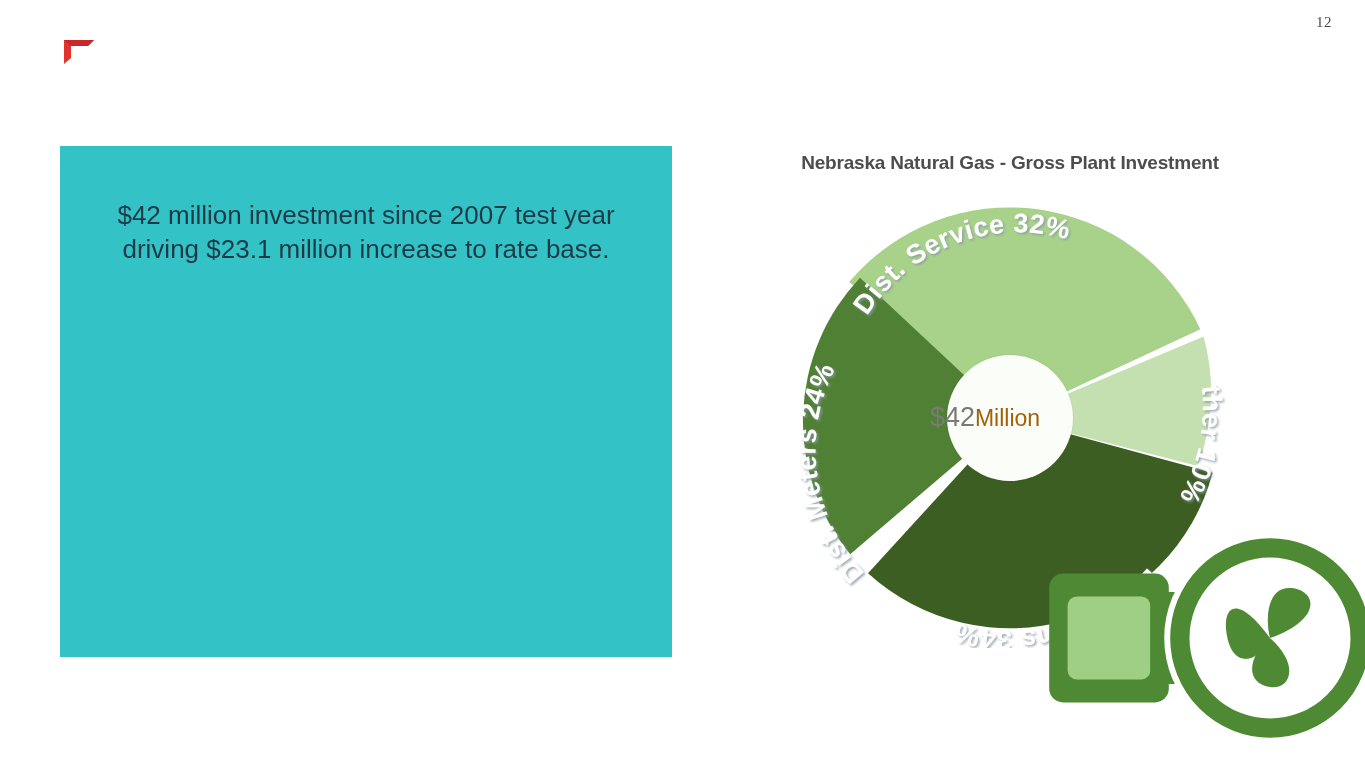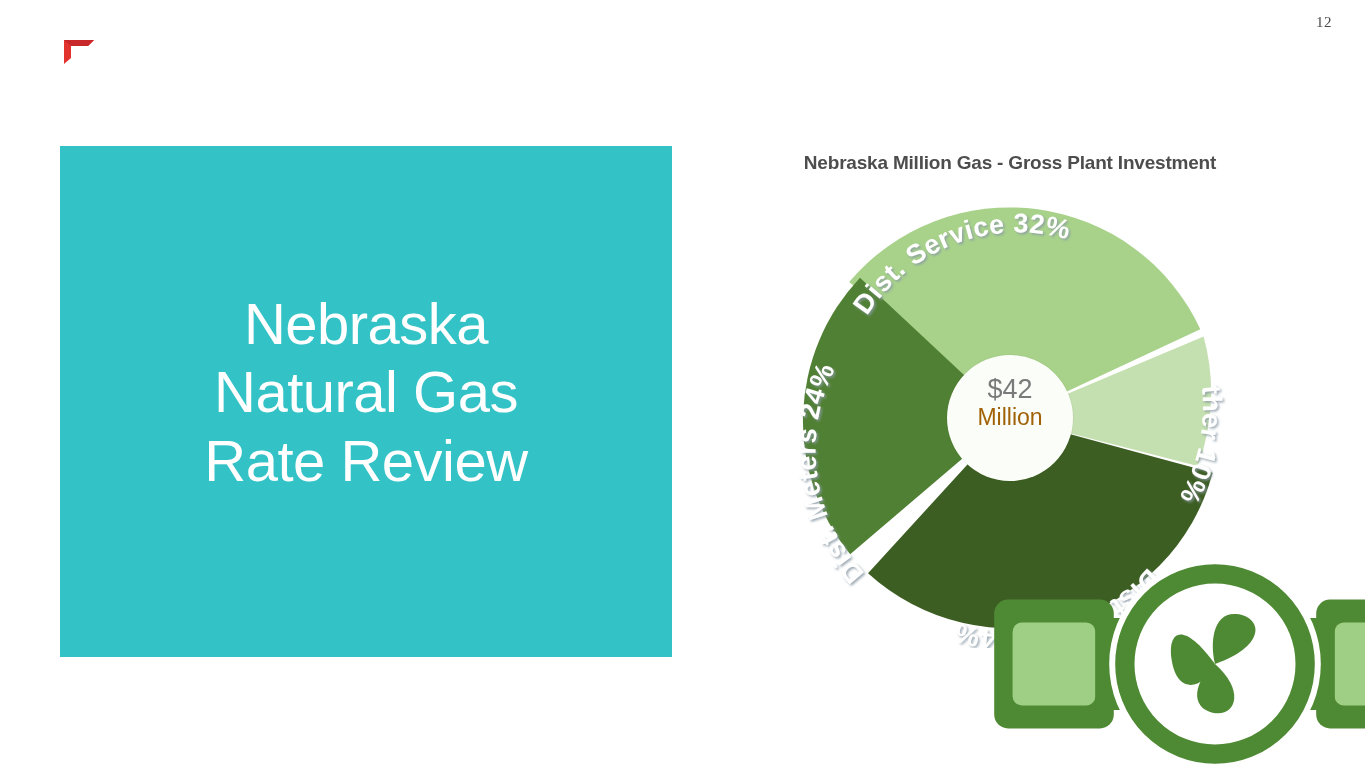--- a/index.html
+++ b/index.html
@@ -116,21 +116,21 @@
   .hub {
     position: absolute;
     left: 50%;
     top: 50%;
     transform: translate(-50%, -50%);
     width: 126px;
     height: 126px;
     border-radius: 50%;
     background: #fbfdf8;
     display: flex;
-    flex-direction: column;
+    flex-direction: row;
     align-items: center;
     justify-content: center;
     box-shadow: 0 0 0 1px rgba(0,0,0,0.03);
   }
   .hub-amount {
     font-size: 27px;
     color: #7a7a7a;
     font-weight: 400;
     line-height: 1;
     margin-top: -2px;
@@ -154,28 +154,27 @@
 <div class="logo">
   <svg viewBox="0 0 34 34" width="34" height="34" aria-hidden="true">
     <polygon points="2,8 2,32 9,26 9,14 26,14 32,8" fill="#e2332e"></polygon>
     <polygon points="2,8 32,8 26,14 9,14" fill="#c9282a"></polygon>
   </svg>
 </div>
 
 <div class="page-number">12</div>
 
 <div class="teal-panel">
-  <div class="panel-title">Nebraska
-Natural Gas
-Rate Review</div>
+  <div class="panel-sub">$42 million investment since 2007 test year
+driving $23.1 million increase to rate base.</div>
 </div>
 
 <div class="chart-area">
 
-  <div class="chart-title">Nebraska Million Gas - Gross Plant Investment</div>
+  <div class="chart-title">Nebraska Natural Gas - Gross Plant Investment</div>
 
   <div class="pie-wrap">
     <svg viewBox="0 0 460 460">
       <defs>
         <filter id="txtshadow" x="-30%" y="-30%" width="160%" height="160%">
           <feDropShadow dx="1.6" dy="1.6" stdDeviation="1.3" flood-color="#8a9aa6" flood-opacity="0.85"></feDropShadow>
         </filter>
 
         <path id="arcService" d="M 68,170 A 178,178 0 0 1 330,70" fill="none"></path>
         <path id="arcOther" d="M 420,188 A 178,178 0 0 1 404,300" fill="none"></path>

